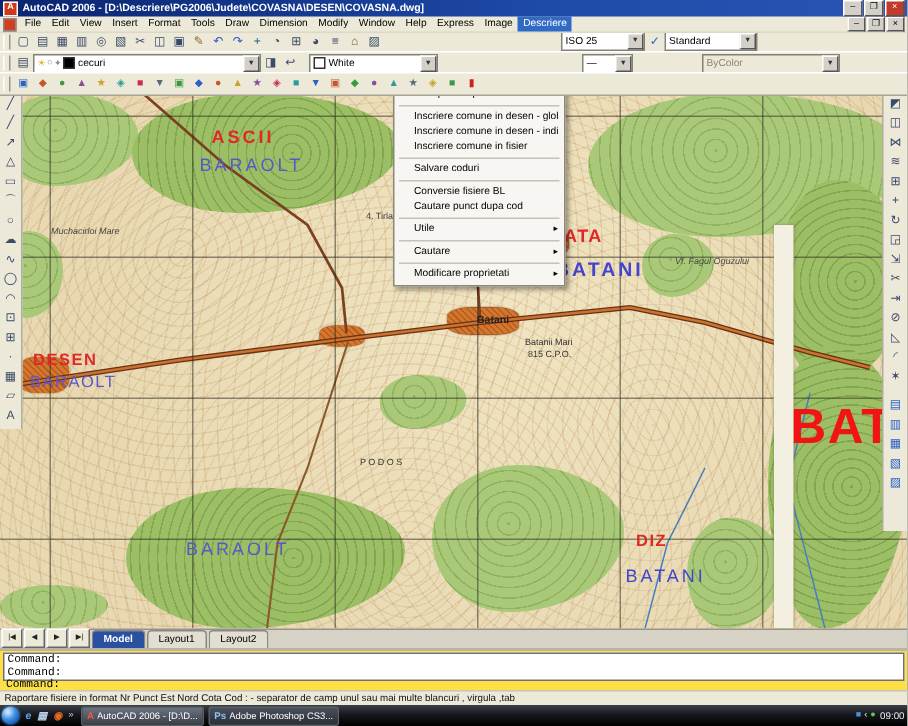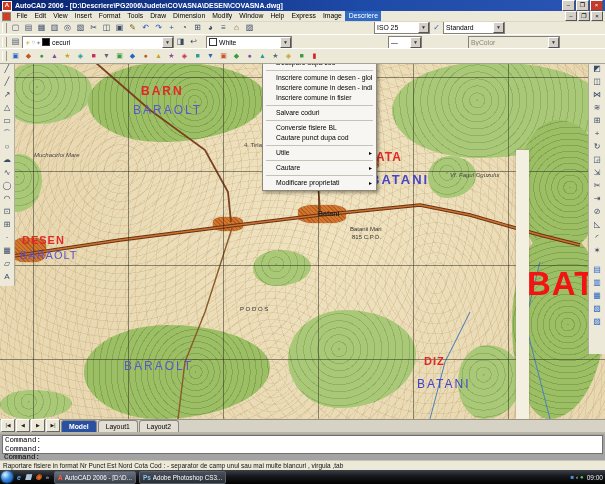--- a/index.html
+++ b/index.html
@@ -83,21 +83,21 @@
   .dd-item.active{background:#316ac5;color:#fff;}
   .dd-item.sep{height:1px;margin:2px 3px;padding:0;background:#c6c2b8;}
   
   .tabbar{position:absolute;left:0;top:419px;width:605px;height:13px;background:#d6d2c6;display:flex;align-items:flex-end;z-index:15;border-top:1px solid #989384;}
   .tnav{width:12px;height:11px;background:#ece9d8;border:1px solid #fff;border-right-color:#666;border-bottom-color:#666;
      font-size:5px;line-height:10px;text-align:center;color:#222;margin:0 0 1px 1px;}
   .tab{height:12px;line-height:12px;font-size:6.8px;padding:0 7px;border:1px solid #888;border-bottom:none;background:#e2ded2;
      border-radius:3px 3px 0 0;margin-left:1px;color:#000;}
   .tab.active{background:#2a50a0;color:#fff;font-weight:bold;}
   
-  .cmd{position:absolute;left:0;top:432px;width:605px;height:28px;background:#a3a3a3;border-top:2px solid #b8b4a6;z-index:15;
+  .cmd{position:absolute;left:0;top:432px;width:605px;height:28px;background:#fde047;border-top:2px solid #b8b4a6;z-index:15;
      font-family:"Liberation Mono",monospace;}
   .cmd-hist{position:absolute;left:2px;top:1px;right:2px;height:17px;border:1px solid #707070;background:#fff;overflow:hidden;}
   .cmd-line{font-size:7.5px;line-height:8.5px;color:#000;padding-left:2px;white-space:nowrap;}
   .cmd-active{position:absolute;left:2px;top:19px;right:2px;height:8px;}
   
   .statusline{position:absolute;left:0;top:460px;width:605px;height:10px;background:#ece9d8;border-top:1px solid #c8c4b6;
      font-size:6.5px;line-height:10px;color:#111;padding-left:3px;z-index:15;white-space:nowrap;}
   
   .taskbar{position:absolute;left:0;top:470px;width:605px;height:14px;z-index:50;display:flex;align-items:center;
      background:linear-gradient(#3c4048,#16181c 45%,#000);}
@@ -282,21 +282,21 @@
     <div class="gridv" style="left:413px"></div>
     <div class="gridv" style="left:508px"></div>
     <div class="gridh" style="top:15px"></div>
     <div class="gridh" style="top:109px"></div>
     <div class="gridh" style="top:203px"></div>
     <div class="gridh" style="top:297px"></div>
 
     <div class="sheetgap"></div>
     <div class="redtick"></div>
 
-    <div class="map-label" style="left: 141px; top: 22px; color: rgb(224, 40, 40); font-size: 12px; font-weight: bold; letter-spacing: 2px;">BARN</div>
+    <div class="map-label" style="left: 141px; top: 22px; color: rgb(224, 40, 40); font-size: 12px; font-weight: bold; letter-spacing: 2px;">ASCII</div>
       <div class="map-label" style="left: 133px; top: 41px; color: rgb(92, 85, 204); font-size: 12px; letter-spacing: 2px;">BARAOLT</div>
       <div class="map-label" style="left: 22px; top: 172px; color: rgb(224, 40, 40); font-size: 11px; font-weight: bold; letter-spacing: 1px;">DESEN</div>
       <div class="map-label" style="left: 20px; top: 187px; color: rgb(92, 85, 204); font-size: 11px; letter-spacing: 1px;">BARAOLT</div>
       <div class="map-label" style="left: 376px; top: 88px; color: rgb(224, 40, 40); font-size: 12px; font-weight: bold; letter-spacing: 1px;">ATA</div>
       <div class="map-label" style="left: 370px; top: 110px; color: rgb(68, 68, 204); font-size: 13px; font-weight: bold; letter-spacing: 2px;">BATANI</div>
       <div class="map-label" style="left: 124px; top: 297px; color: rgb(92, 85, 204); font-size: 12px; letter-spacing: 2px;">BARAOLT</div>
       <div class="map-label" style="left: 424px; top: 293px; color: rgb(224, 40, 40); font-size: 11px; font-weight: bold; letter-spacing: 1px;">DIZ</div>
       <div class="map-label" style="left: 417px; top: 315px; color: rgb(68, 68, 204); font-size: 12px; letter-spacing: 2px;">BATANI</div>
       <div class="map-label" style="left: 527px; top: 203px; color: rgb(242, 20, 20); font-size: 33px; font-weight: bold; letter-spacing: 1px;">BAT</div>
       <div class="map-label" style="left: 318px; top: 148px; color: rgb(34, 34, 34); font-size: 7px; font-weight: bold;">Batani</div>

